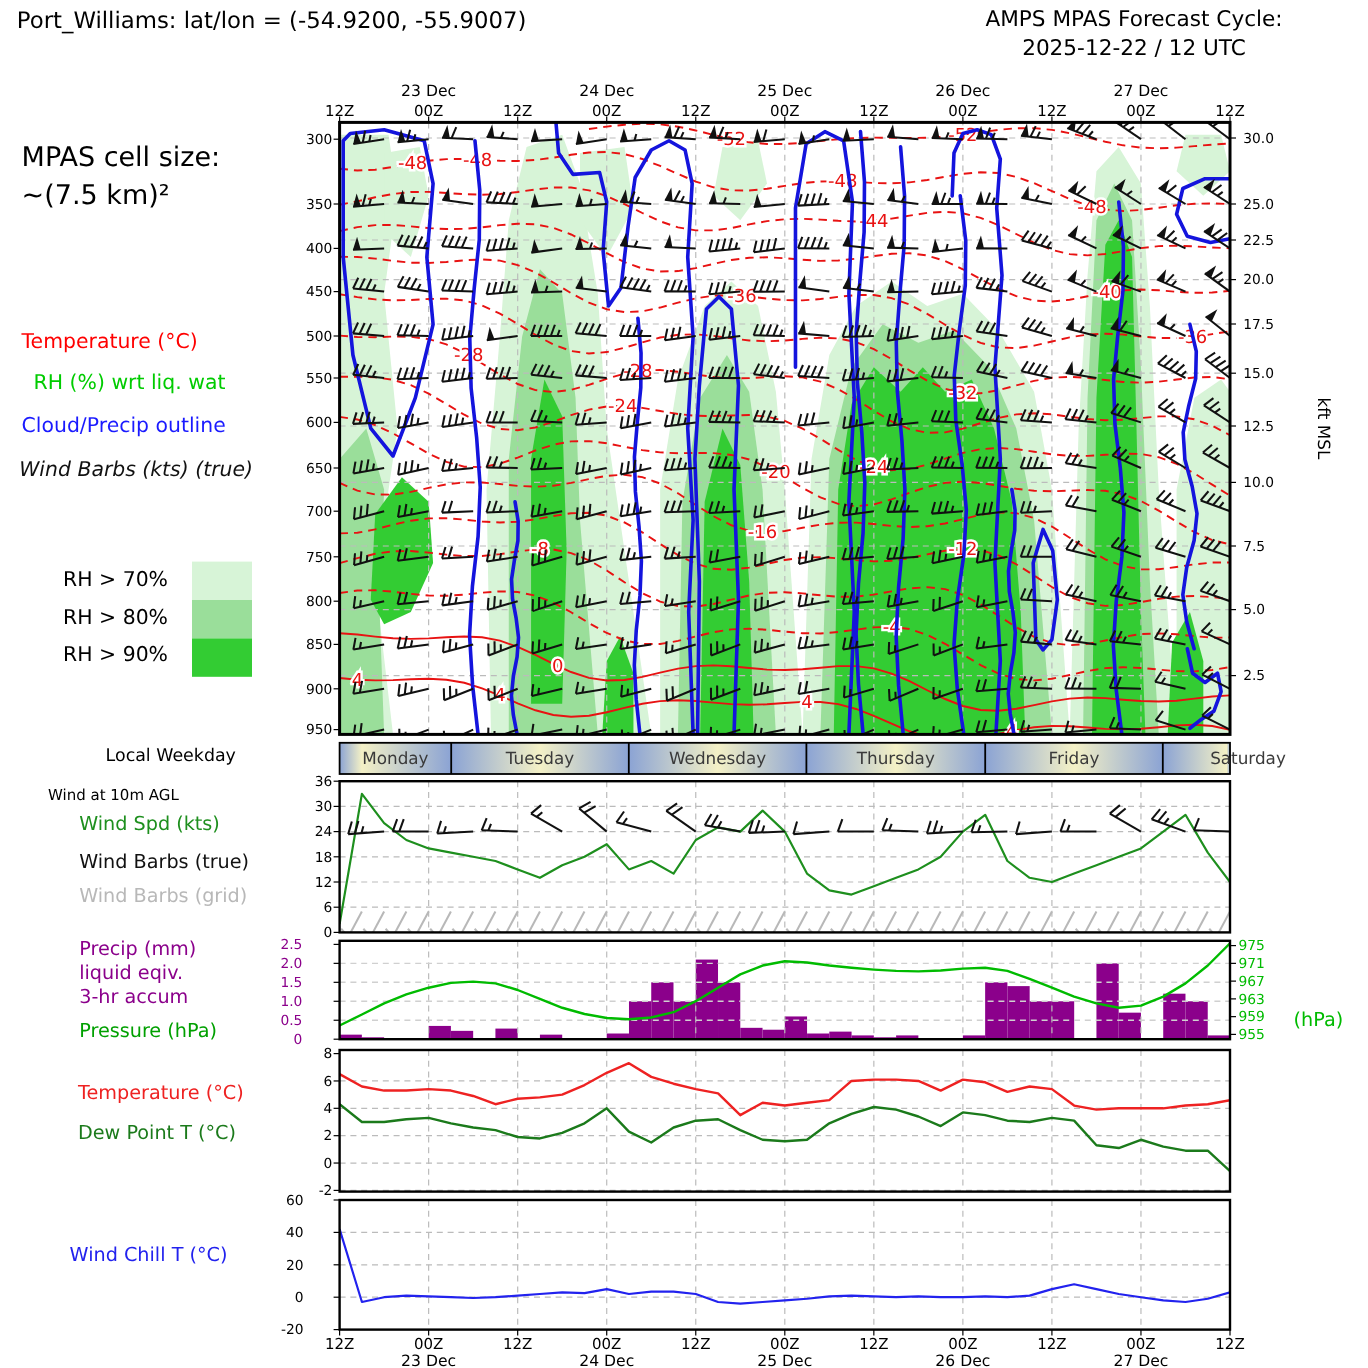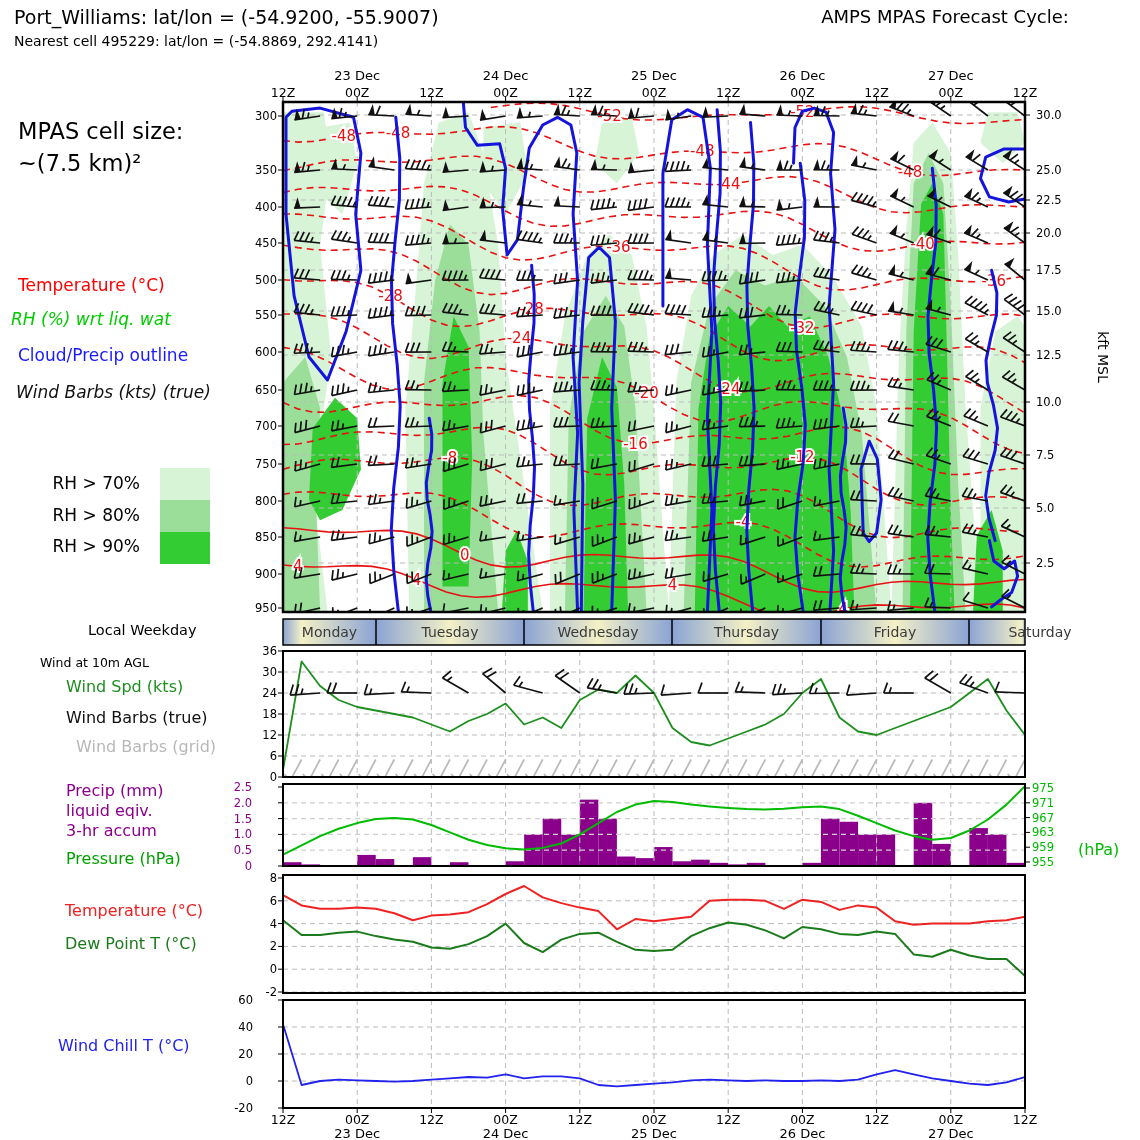--- a/index.html
+++ b/index.html
@@ -1737,41 +1737,41 @@
       <text x="253" y="1112" text-anchor="end" font-size="11.5" fill="#000" font-family="DejaVu Sans, sans-serif">-20</text>
       <line x1="278" y1="1108" x2="283" y2="1108" stroke="#000" stroke-width="1"></line>
       <g>
         <rect x="160" y="468" width="50" height="32" fill="#d7f4d7"></rect>
         <rect x="160" y="500" width="50" height="32" fill="#9ade9a"></rect>
         <rect x="160" y="532" width="50" height="32" fill="#33cc33"></rect>
       </g>
     </svg>
 
   <div class="lbl hdr1" style="left:14px;top:6px;">Port_Williams: lat/lon = (-54.9200, -55.9007)</div>
-  <div class="lbl hdr2" style="left:14px;top:33px;">Nearest cell 495229: lat/lon = (-54.8869, 292.4141)</div>
   <div class="lbl hdrR" style="left:770px;top:6px;">AMPS MPAS Forecast Cycle:</div>
+  <div class="lbl hdrR" style="left:770px;top:30px;">2025-12-22 / 12 UTC</div>
 
   <div class="lbl cell" style="left:18px;top:118px;">MPAS cell size:</div>
   <div class="lbl cell" style="left:18px;top:150px;">~(7.5 km)²</div>
 
   <div class="lbl leg" style="left:18px;top:275px;color:#ff0000;">Temperature (°C)</div>
-  <div class="lbl leg" style="left:11px;top:309px;color:#00cc00;font-style:italic;">RH (%) wrt liq. wat</div>
+  <div class="lbl leg" style="left:28px;top:309px;color:#00cc00;">RH (%) wrt liq. wat</div>
   <div class="lbl leg" style="left:18px;top:345px;color:#1a1aff;text-align:center;">Cloud/Precip outline</div>
   <div class="lbl leg" style="left:16px;top:382px;color:#111;font-style:italic;">Wind Barbs (kts) (true)</div>
 
   <div class="lbl rhlbl" style="left:15px;top:473px;text-align:right;">RH &gt; 70%</div>
   <div class="lbl rhlbl" style="left:15px;top:505px;">RH &gt; 80%</div>
   <div class="lbl rhlbl" style="left:15px;top:536px;">RH &gt; 90%</div>
 
   <div class="lbl" style="left:88px;top:622px;font-size:14.5px;color:#000;">Local Weekday</div>
 
   <div class="lbl small" style="left:40px;top:655px;">Wind at 10m AGL</div>
   <div class="lbl plbl" style="left:66px;top:677px;color:#1e8f1e;">Wind Spd (kts)</div>
   <div class="lbl plbl" style="left:66px;top:708px;color:#111;">Wind Barbs (true)</div>
-  <div class="lbl plbl" style="left:66px;top:737px;color:#b8b8b8;margin-left:10px;">Wind Barbs (grid)</div>
+  <div class="lbl plbl" style="left:66px;top:737px;color:#b8b8b8;">Wind Barbs (grid)</div>
 
   <div class="lbl plbl" style="left:66px;top:781px;color:#8b008b;">Precip (mm)</div>
   <div class="lbl plbl" style="left:66px;top:801px;color:#8b008b;">liquid eqiv.</div>
   <div class="lbl plbl" style="left:66px;top:821px;color:#8b008b;">3-hr accum</div>
   <div class="lbl plbl" style="left:66px;top:849px;color:#00a000;">Pressure (hPa)</div>
   <div class="lbl plbl" style="left:1078px;top:840px;color:#00bb00;">(hPa)</div>
 
   <div class="lbl plbl" style="left:65px;top:901px;color:#ee2222;">Temperature (°C)</div>
   <div class="lbl plbl" style="left:65px;top:934px;color:#1b7a1b;">Dew Point T (°C)</div>
 

